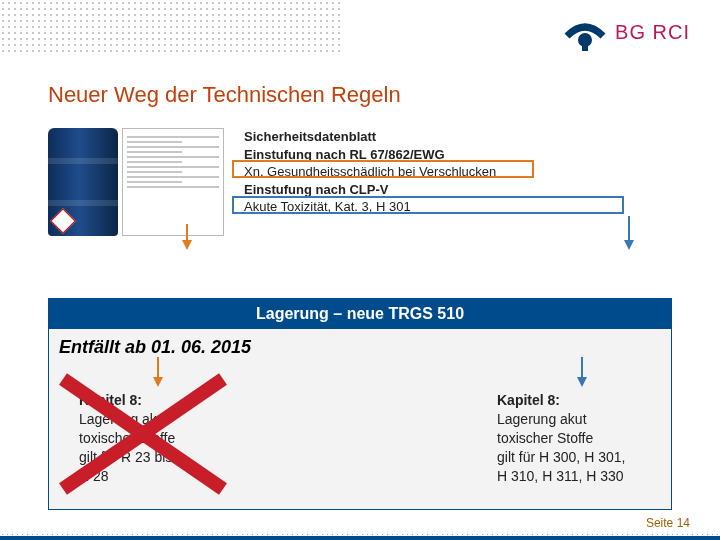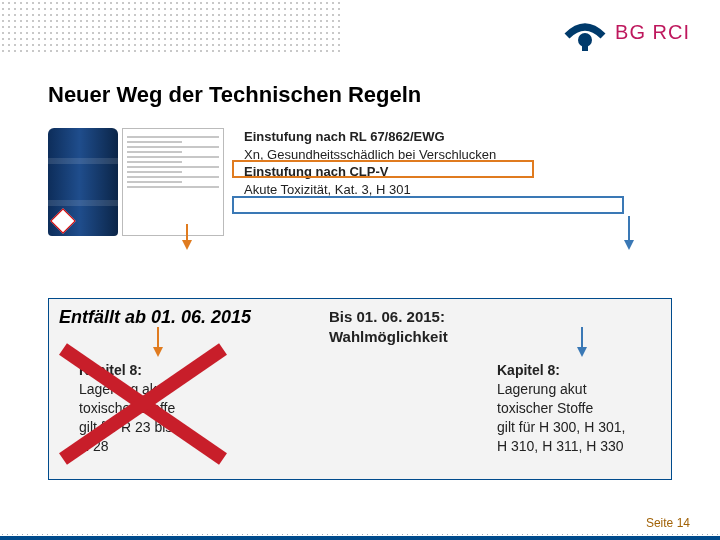--- a/index.html
+++ b/index.html
@@ -27,23 +27,23 @@
   }
   .logo-icon {
     width: 44px; height: 40px;
     position: relative;
   }
   .logo-text {
     font-size: 20px; font-weight: normal; color: #be185d;
     letter-spacing: 1px;
   }
   .title {
-    color: #000000;
+    color: #c2410c;
     font-size: 22px;
-    font-weight: bold;
+    font-weight: normal;
     padding: 18px 0 0 48px;
   }
   .content-top {
     position: relative;
     margin: 20px 48px 0 48px;
     height: 142px;
   }
   .thumb-group {
     position: absolute; left: 0; top: 0;
     width: 178px; height: 110px;
@@ -190,39 +190,37 @@
         <div class="line sh"></div>
       <div class="line"></div>
         <div class="line sh"></div>
         <div class="line"></div>
       <div class="line sh"></div>
         <div class="line"></div>
     </div>
   </div>
 
   <div class="sds-block">
+    <div class="bold">Sicherheitsdatenblatt</div>
     <div class="bold">Einstufung nach RL 67/862/EWG</div>
     <div>Xn, Gesundheitsschädlich bei Verschlucken</div>
     <div class="bold">Einstufung nach CLP-V</div>
     <div>Akute Toxizität, Kat. 3, H 301</div>
   </div>
 
   <div class="box-orange"></div>
   <div class="box-blue"></div>
   <div class="arrow-down ao1"></div>
   <div class="arrow-down ab1"></div>
 </div>
 
 <div class="trgs-box">
+  <div class="trgs-head">Lagerung – neue TRGS 510</div>
   <div class="trgs-body">
     <div class="entfaellt">Entfällt ab 01. 06. 2015</div>
-    <div class="bis">
-      <span>Bis 01. 06. 2015:</span><br>
-      <span>Wahlmöglichkeit</span>
-    </div>
     <div class="body-arrow ba-o"></div>
     <div class="body-arrow ba-b"></div>
 
     <div class="kap-left">
       <div class="kap-head">Kapitel 8:</div>
       <div>Lagerung akut</div>
       <div>toxischer Stoffe</div>
       <div>gilt für R 23 bis</div>
       <div>R 28</div>
     </div>

